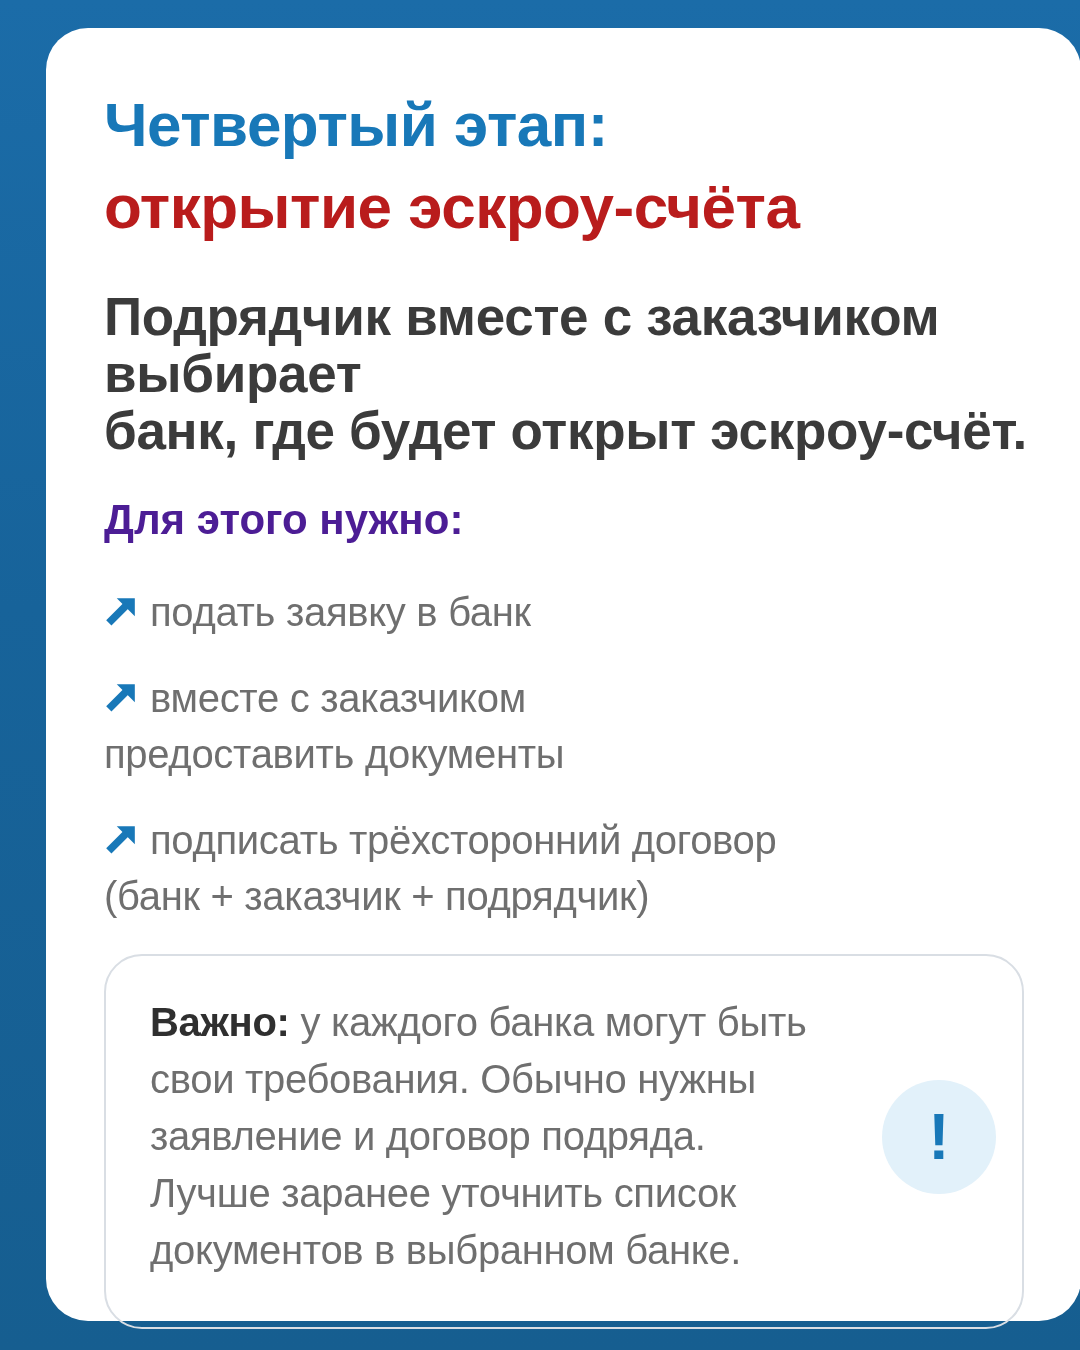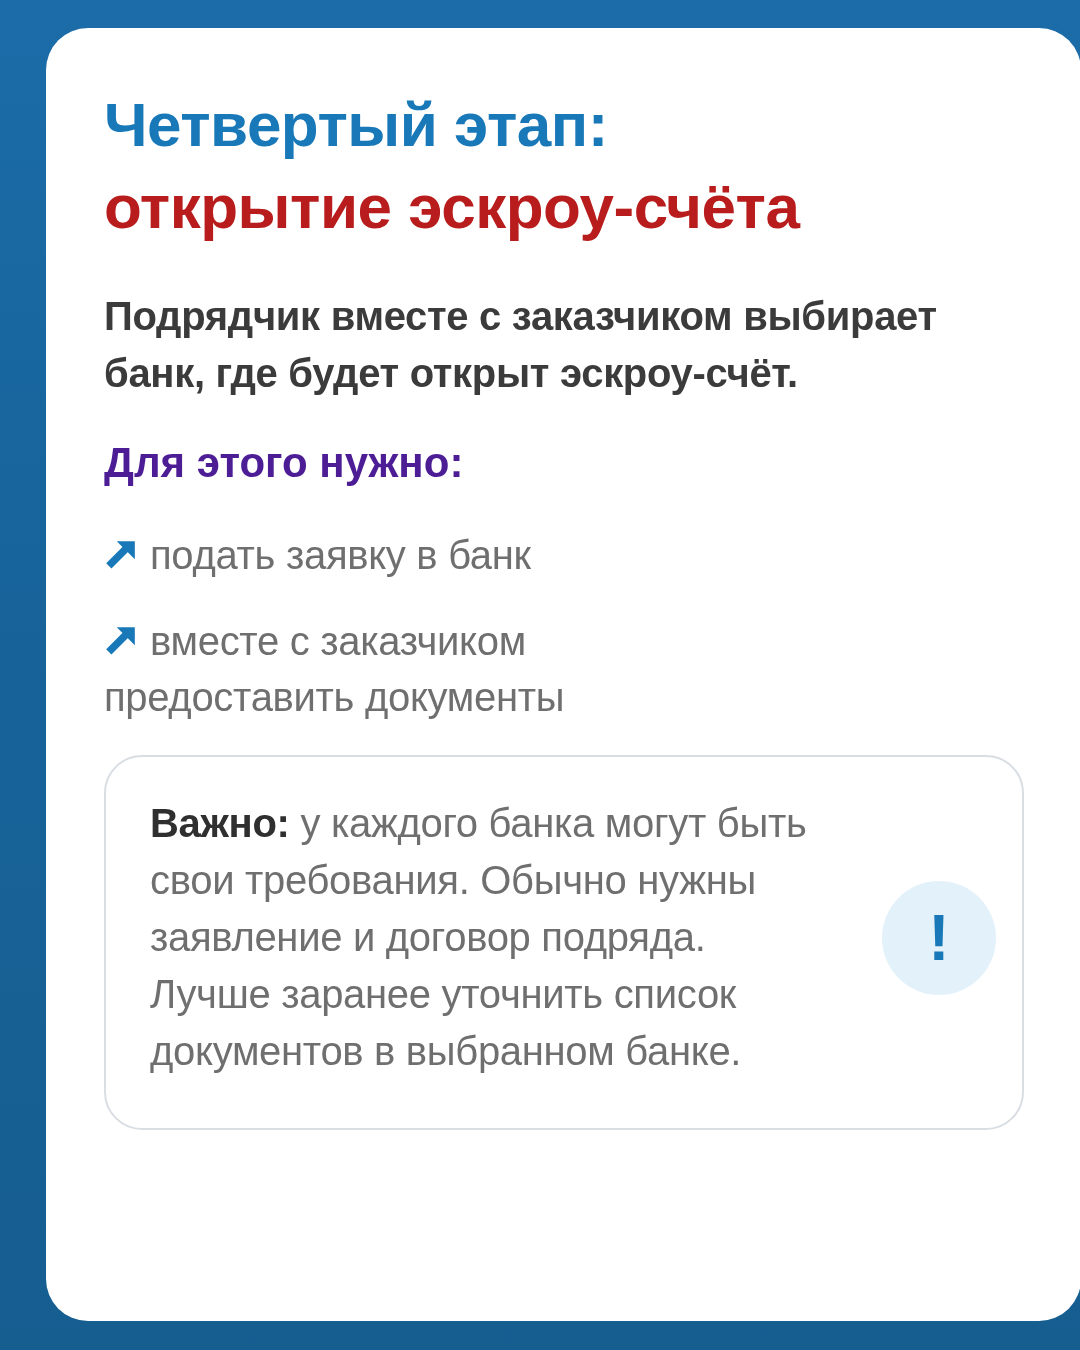--- a/index.html
+++ b/index.html
@@ -32,21 +32,21 @@
     margin: 0;
     font-size: 62px;
     line-height: 82px;
     font-weight: 700;
     letter-spacing: -0.5px;
   }
   .title-line1 { display: block; color: #1878B8; }
   .title-line2 { display: block; color: #b91c1c; }
   .intro {
     margin: 40px 0 0 0;
-    font-size: 40px;
+    font-size: 53px;
     line-height: 57px;
     font-weight: 700;
     color: #3B3B3B;
     white-space: pre-line;
     letter-spacing: -0.3px;
   }
   .subheading {
     margin: 32px 0 0 0;
     font-size: 42px;
     line-height: 57px;
@@ -138,20 +138,27 @@
           <rect x="1" y="14.2" width="24" height="7" fill="#1878B8" transform="rotate(-45 13 17.7)"></rect>
         </svg><span class="item-text">подать заявку в банк</span>
       </li>
       <li>
         <svg class="arrow-icon" viewBox="0 0 32 32" aria-hidden="true">
           <polygon points="12,3 29,3 29,20" fill="#1878B8"></polygon>
           <rect x="1" y="14.2" width="24" height="7" fill="#1878B8" transform="rotate(-45 13 17.7)"></rect>
         </svg><span class="item-text">вместе с заказчиком
 предоставить документы</span>
       </li>
+      <li>
+        <svg class="arrow-icon" viewBox="0 0 32 32" aria-hidden="true">
+          <polygon points="12,3 29,3 29,20" fill="#1878B8"></polygon>
+          <rect x="1" y="14.2" width="24" height="7" fill="#1878B8" transform="rotate(-45 13 17.7)"></rect>
+        </svg><span class="item-text">подписать трёхсторонний договор
+(банк + заказчик + подрядчик)</span>
+      </li>
     </ul>
 
     <div class="note">
       <p class="note-text">
         <strong>Важно:</strong>
         <span class="note-rest">у каждого банка могут быть
 свои требования. Обычно нужны
 заявление и договор подряда.
 Лучше заранее уточнить список
 документов в выбранном банке.</span>

